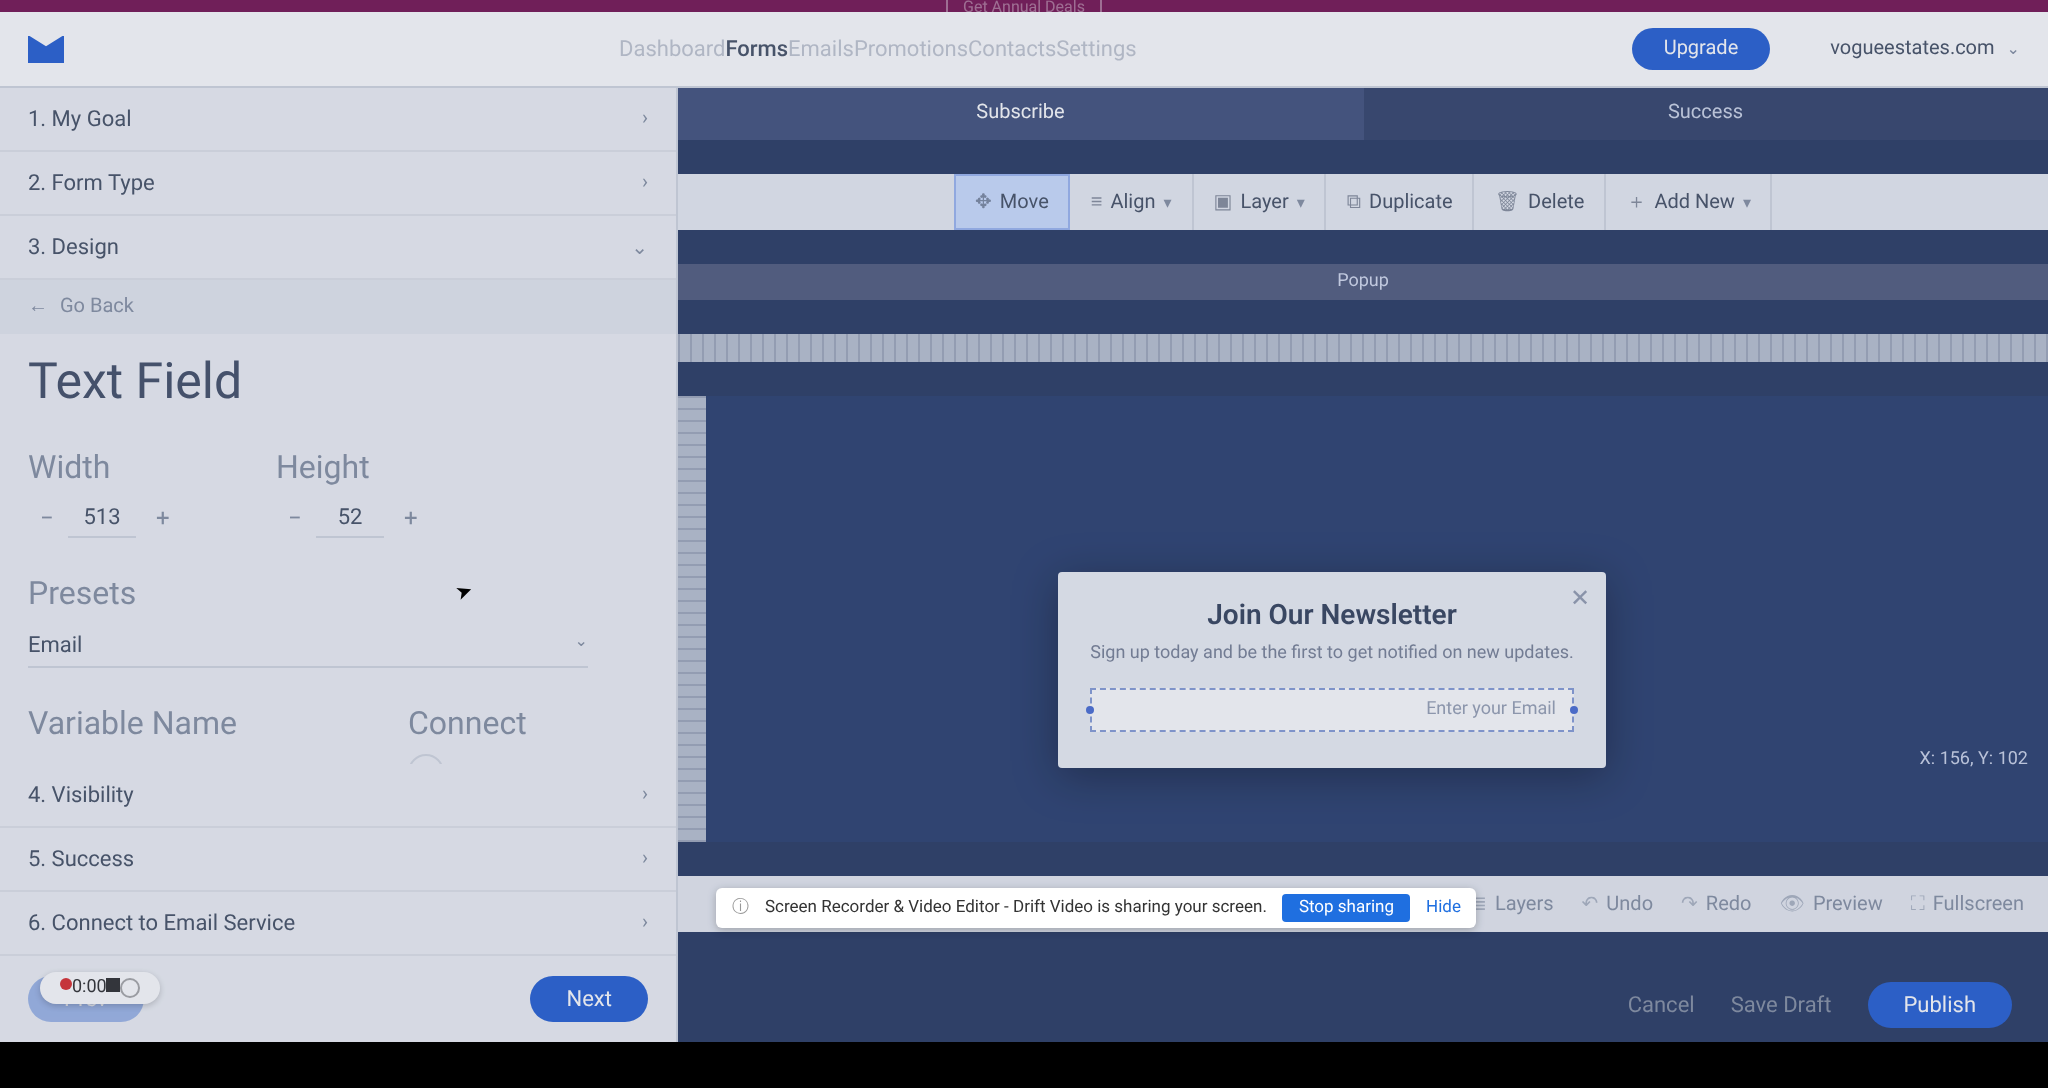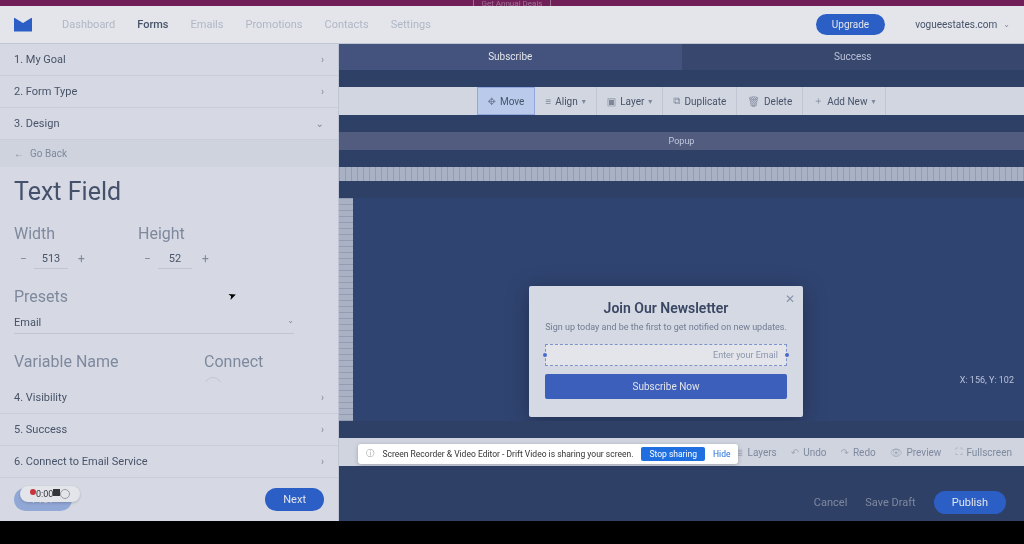--- a/index.html
+++ b/index.html
@@ -22,21 +22,21 @@
   .overlay{position:absolute;inset:0;background:rgba(60,70,110,0.14);pointer-events:none;z-index:30;}
 
   
   .banner{height:6px;background:var(--banner);display:flex;align-items:center;justify-content:center;color:#fff;font-size:9px;gap:10px;}
   .banner-inner{display:flex;align-items:center;gap:10px;opacity:.4}
   .banner-btn{border:1px solid #fff;border-radius:3px;padding:1px 8px;font-size:8px;}
 
   
   .header{height:38px;background:var(--header);border-bottom:1px solid var(--panel-border);display:flex;align-items:center;padding:0 14px;font-size:11px;color:var(--text-dim);}
   .logo{width:18px;height:14px;background:var(--blue);clip-path:polygon(0 0,50% 40%,100% 0,100% 100%,0 100%);margin-right:30px;}
-  .tabs{display:flex;gap:22px;flex:1;justify-content:flex-start;}
+  .tabs{display:flex;flex:1;justify-content:center;}
   .tabs span{opacity:.5}
   .tabs .active{color:var(--text);opacity:1;font-weight:500;}
   .upgrade{background:var(--blue);color:#fff;padding:5px 16px;border-radius:14px;font-size:10px;}
   .domain{margin-left:30px;display:flex;align-items:center;gap:6px;color:var(--text);font-size:10px;}
   .chev{font-size:8px;color:var(--text-dim);}
 
   .body{flex:1;display:flex;min-height:0;}
 
   
   .left{width:339px;background:var(--panel);display:flex;flex-direction:column;border-right:1px solid var(--panel-border);position:relative;}
@@ -263,21 +263,20 @@
       <div class="canvas-label">Popup</div>
       <div class="ruler-h"></div>
       <div class="stage-wrap">
         <div class="ruler-v"></div>
         <div class="stage">
           <div class="popup">
             <span class="popup-close">✕</span>
             <h3>Join Our Newsletter</h3>
             <p>Sign up today and be the first to get notified on new updates.</p>
             <div class="popup-inp">Enter your Email</div>
-            <div class="popup-btn">Subscribe Now</div>
           </div>
           <div class="coords">X: 156, Y: 102</div>
         </div>
       </div>
       <div class="canvas-footer">
         <div class="cf-item">
             <span class="tb-ico">≣</span>
             <span>Layers</span>
           </div>
         <div class="cf-item">

